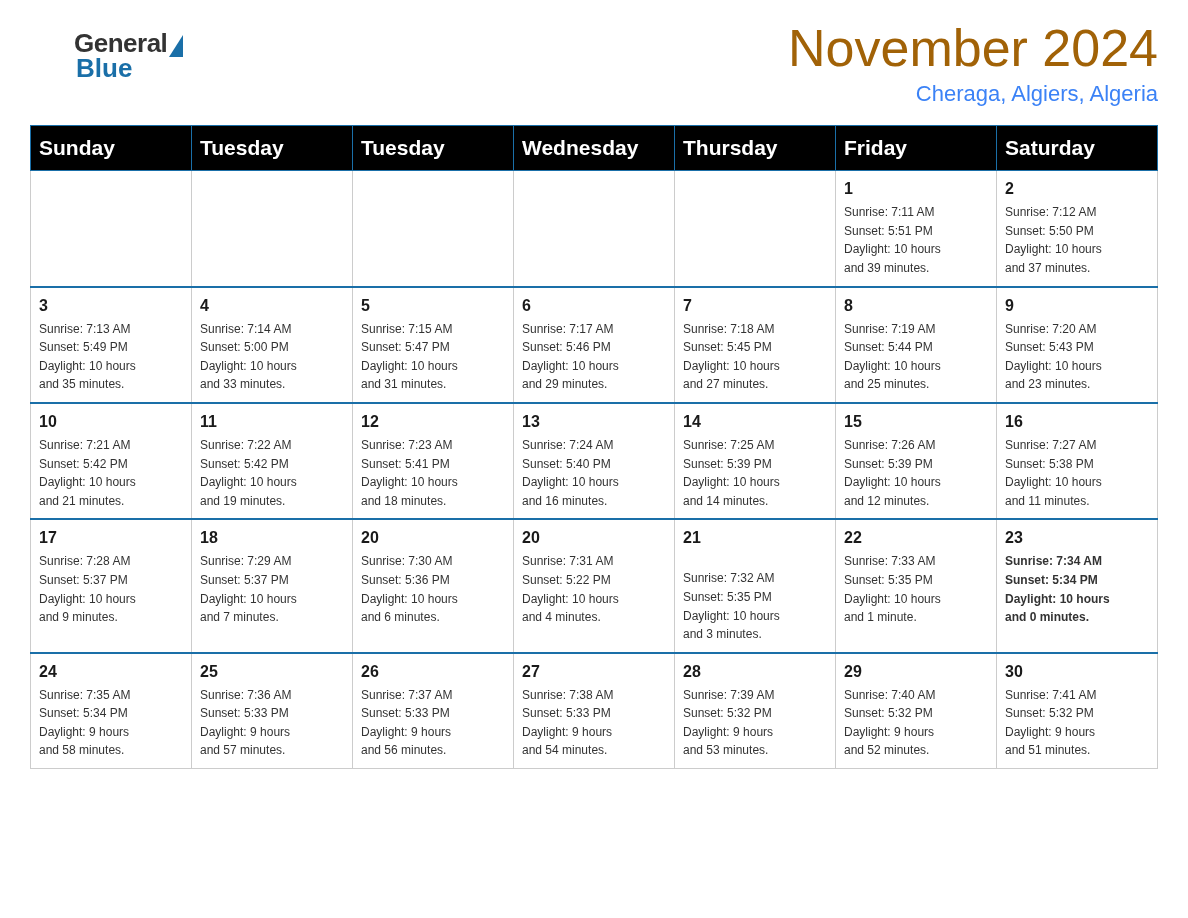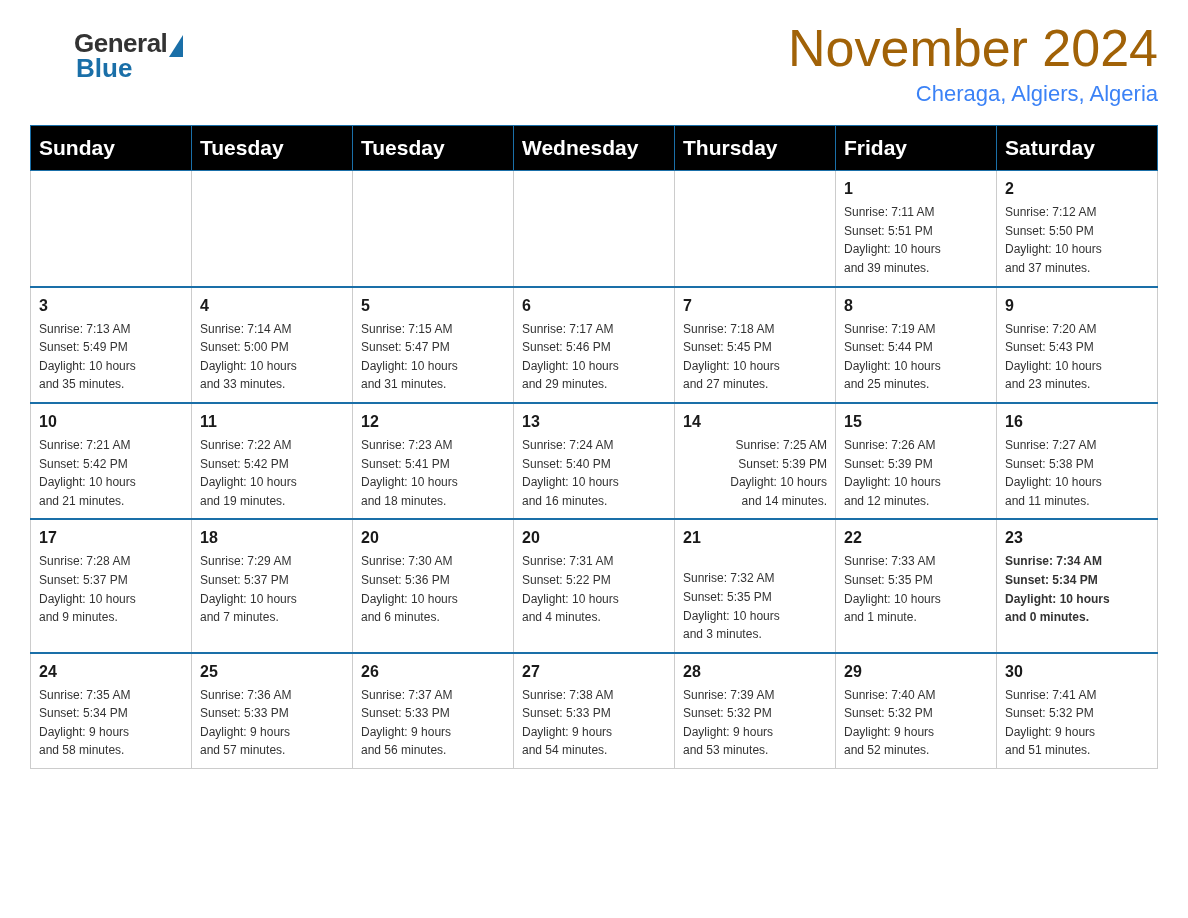--- a/index.html
+++ b/index.html
@@ -236,21 +236,21 @@
         </td>
         <td>
           <span class="day-number">13</span>
           <div class="day-info" style="white-space: pre-line;">Sunrise: 7:24 AM
 Sunset: 5:40 PM
 Daylight: 10 hours
 and 16 minutes.</div>
         </td>
         <td>
           <span class="day-number">14</span>
-          <div class="day-info" style="white-space: pre-line; text-align: right;">Sunrise: 7:25 AM
+          <div class="day-info" style="white-space: pre-line;">Sunrise: 7:25 AM
 Sunset: 5:39 PM
 Daylight: 10 hours
 and 14 minutes.</div>
         </td>
         <td>
           <span class="day-number">15</span>
           <div class="day-info" style="white-space: pre-line;">Sunrise: 7:26 AM
 Sunset: 5:39 PM
 Daylight: 10 hours
 and 12 minutes.</div>

